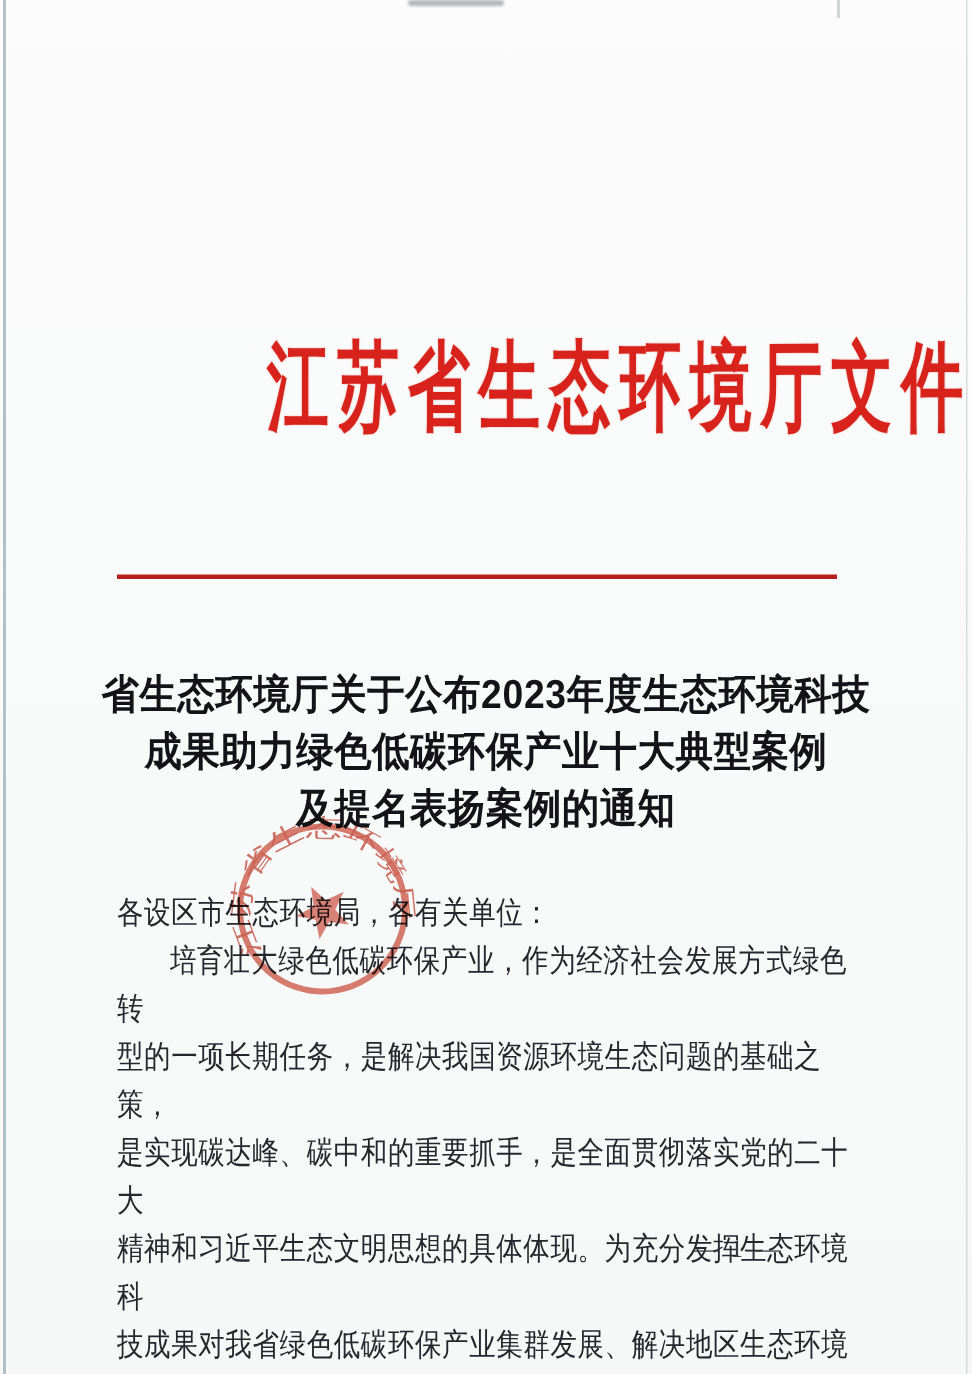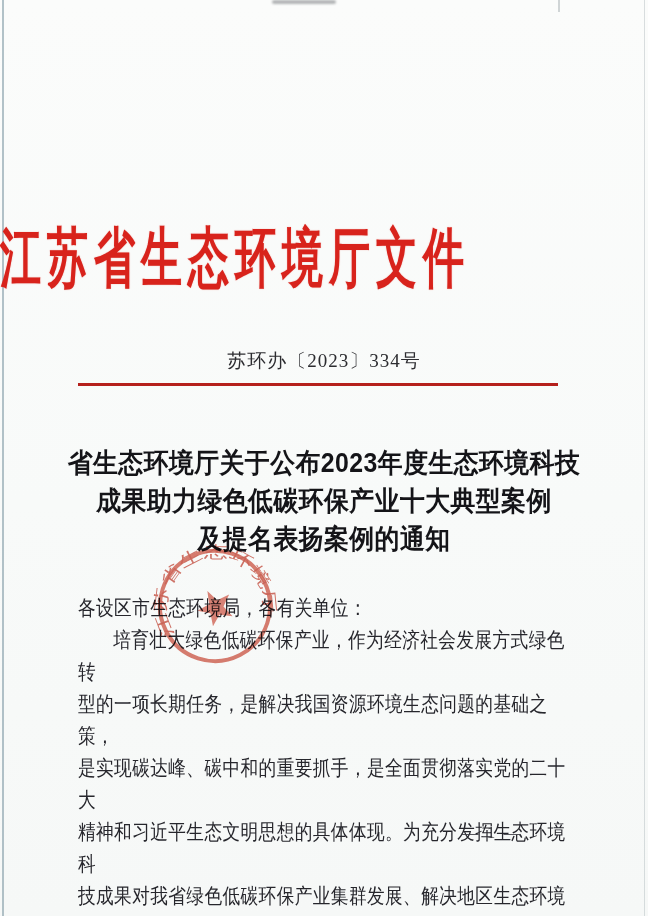--- a/index.html
+++ b/index.html
@@ -28,21 +28,21 @@
     filter:blur(1px);border-radius:2px;
   }
   .smudge-top2{
     position:absolute;left:558px;top:0;width:2px;height:12px;
     background:rgba(130,140,145,0.35);
   }
 
   
   .masthead{
     position:absolute;left:0;top:226px;width:648px;
-    text-align:left;line-height:41px;height:66px;
+    text-align:right;line-height:41px;height:66px;
   }
   .masthead .txt{
     display:inline-block;
     font-size:41px;font-weight:bold;color:#d8231c;
     letter-spacing:6px;
     transform:scaleY(1.58);transform-origin:50% 0;
     white-space:nowrap;
     text-shadow:0 0 1px rgba(216,35,28,0.4);
   }
 
@@ -100,21 +100,20 @@
 
   <div class="edge-left"></div>
   <div class="edge-right"></div>
   <div class="smudge-top"></div>
   <div class="smudge-top2"></div>
 
   <div class="masthead">
     <span class="txt">江苏省生态环境厅文件</span>
   </div>
 
-  <div class="doc-number">苏环办〔2023〕334号</div>
 
   <div class="red-rule"></div>
 
   <div class="title">
     <div>省生态环境厅关于公布2023年度生态环境科技</div>
     <div>成果助力绿色低碳环保产业十大典型案例</div>
     <div>及提名表扬案例的通知</div>
   </div>
 
   <div class="body-text">

